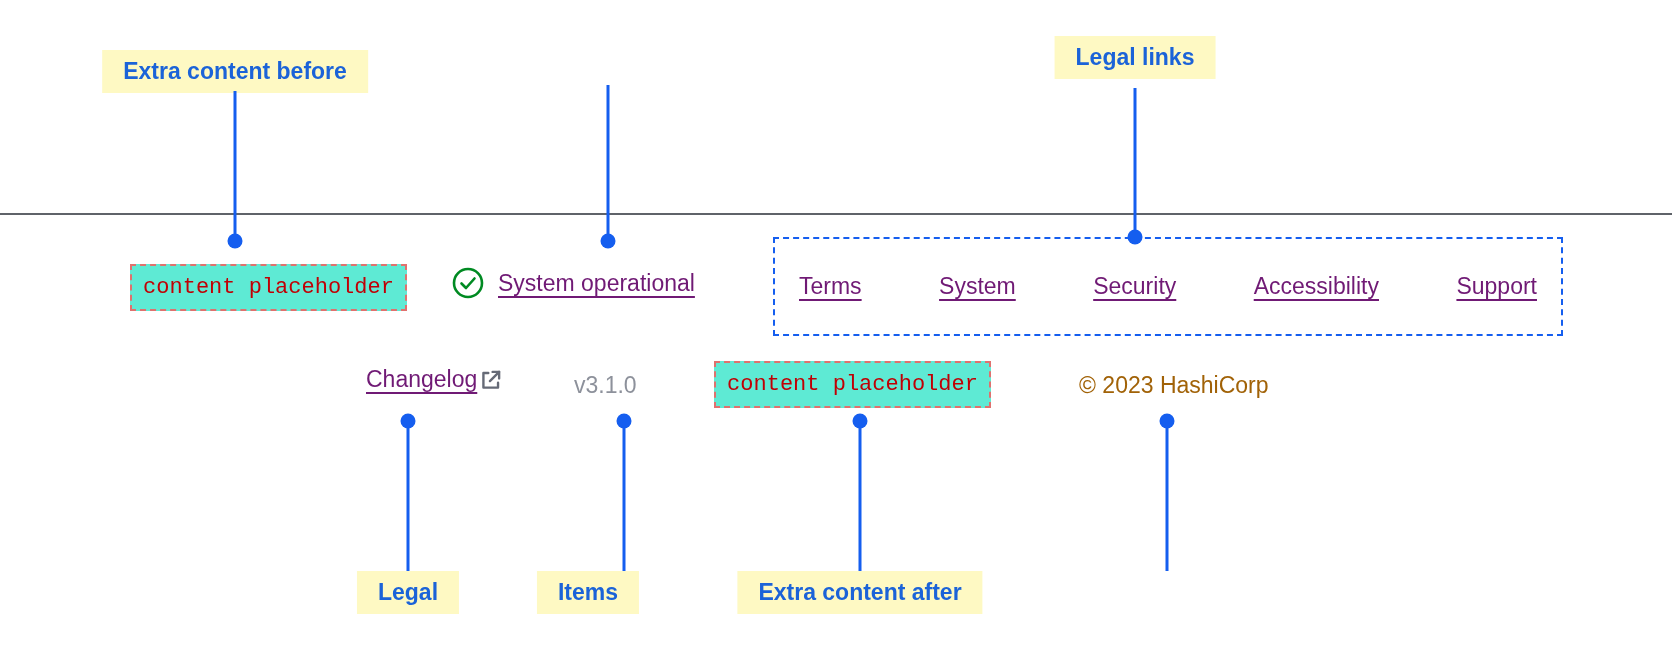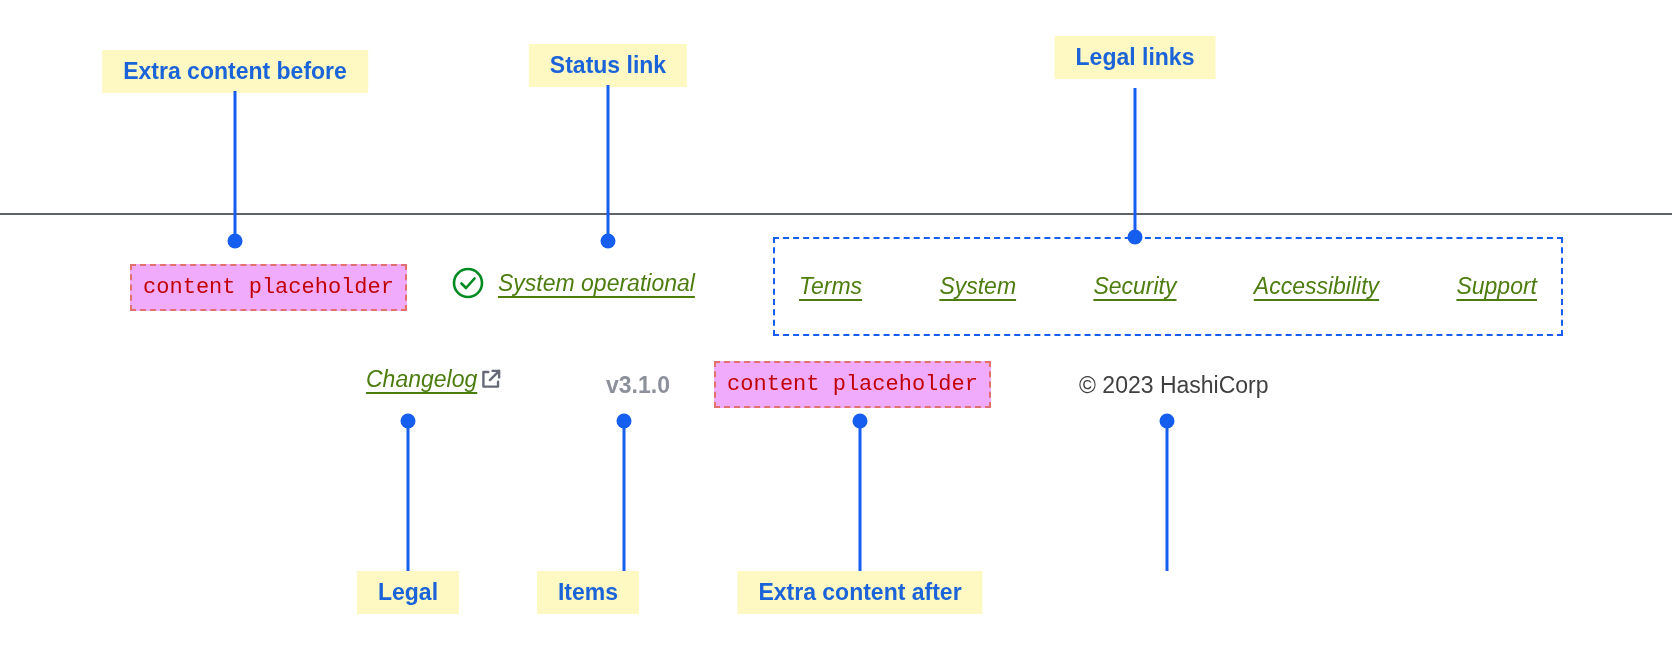--- a/index.html
+++ b/index.html
@@ -40,66 +40,64 @@
     background: #155eef;
     transform: translate(-50%, -50%);
   }
   .placeholder {
     position: absolute;
     display: flex; align-items: center; justify-content: center;
     box-sizing: border-box;
     font-family: "Liberation Mono", "DejaVu Sans Mono", monospace;
     font-size: 22px;
     color: #c00005;
-    background: #f0abfc;
+    background: #5eead4;
     border: 2px dashed #e0716e;
     white-space: nowrap;
   }
   .flink {
-    color: #4d7c0f;
+    color: #701a75;
     text-decoration: underline;
     text-underline-offset: 5px;
     text-decoration-thickness: 1.5px;
     font-size: 23px;
     cursor: pointer;
     white-space: nowrap;
-    font-style: italic;
   }
   .status-wrap {
     position: absolute;
     display: flex; align-items: center; gap: 13px;
   }
   .legal-rect {
     position: absolute;
     border: 2px dashed #155eef;
     box-sizing: border-box;
     display: flex; align-items: center; justify-content: space-between;
     padding: 0 24px;
   }
   .link-row {
     position: absolute;
-    display: flex; align-items: flex-start; gap: 1px;
+    display: flex; align-items: flex-end; gap: 1px;
   }
   .plain { position: absolute; font-size: 23px; white-space: nowrap; }
-  .gray { color: #404040; }
+  .gray { color: #a16207; }
   .lightgray { color: #8d919b; }
   .icon-wrap { display: inline-flex; align-items: center; }
 </style>
 </head>
 <body>
 
 <div class="canvas">
 
   <div class="topline"></div>
 
   <div class="callout-label" style="left:235px; top:50px;">Extra content before</div>
   <div class="callout-line" style="left:235px; top:91px; height:150px;"></div>
   <div class="callout-dot" style="left:235px; top:241px;"></div>
 
-  <div class="callout-label" style="left:608px; top:44px;">Status link</div>
   <div class="callout-line" style="left:608px; top:85px; height:156px;"></div>
   <div class="callout-dot" style="left:608px; top:241px;"></div>
 
   <div class="callout-label" style="left:1135px; top:36px;">Legal links</div>
   <div class="callout-line" style="left:1135px; top:88px; height:149px;"></div>
   <div class="callout-dot" style="left:1135px; top:237px;"></div>
 
   <div class="placeholder" style="left:130px; top:264px; width:277px; height:47px;">content placeholder</div>
 
   <div class="status-wrap" style="left:451px; top:266px;">
@@ -124,21 +122,21 @@
     <span class="flink">Changelog</span>
     <span class="icon-wrap">
       <svg width="26" height="26" viewBox="0 0 24 24" fill="none" stroke="#656a76" stroke-width="2.2" stroke-linecap="round" stroke-linejoin="round">
         <path d="M9.5 5.5 H5 V19 H18.5 V14.5"></path>
         <path d="M13.5 4.5 H19.5 V10.5"></path>
         <path d="M19.5 4.5 L11 13"></path>
       </svg>
     </span>
   </div>
 
-  <div class="plain lightgray" style="left:606px; top:372px;font-weight:bold;">v3.1.0</div>
+  <div class="plain lightgray" style="left:574px; top:372px;">v3.1.0</div>
 
   <div class="placeholder" style="left:714px; top:361px; width:277px; height:47px;">content placeholder</div>
 
   <div class="plain gray" style="left:1079px; top:372px;">© 2023 HashiCorp</div>
 
   <div class="callout-dot" style="left:408px; top:421px;"></div>
   <div class="callout-line" style="left:408px; top:421px; height:150px;"></div>
   <div class="callout-label" style="left:408px; top:571px;">Legal</div>
 
   <div class="callout-dot" style="left:624px; top:421px;"></div>

